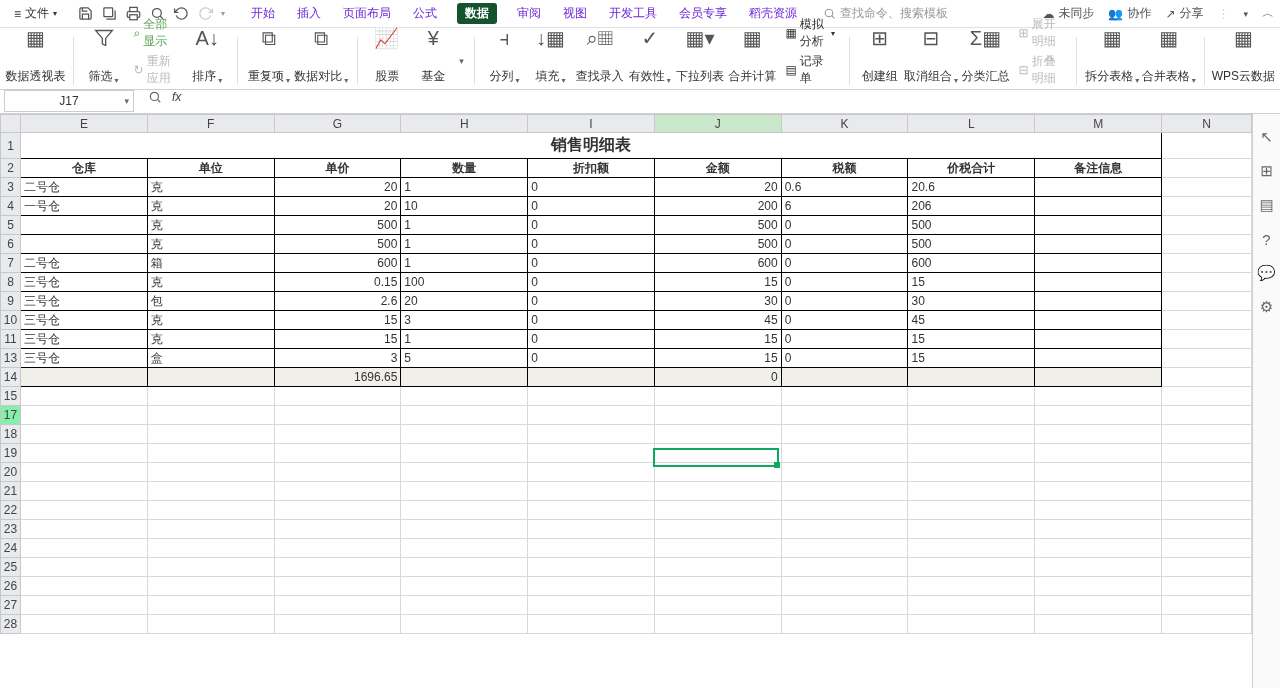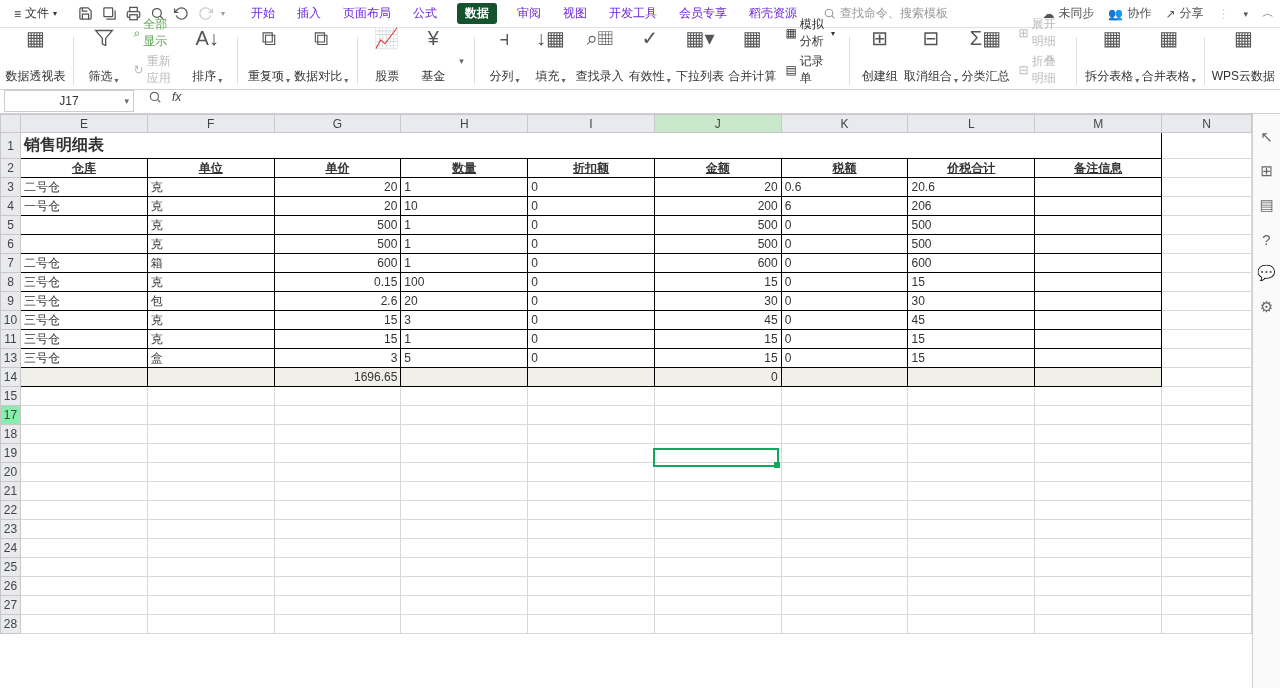--- a/index.html
+++ b/index.html
@@ -41,23 +41,23 @@
 .grid { flex:1; position:relative; overflow:auto; }
 table { border-collapse:collapse; table-layout:fixed; }
 th.colh { background:#e8eaed; border:1px solid #c8c8c8; font-weight:normal; height:18px; font-size:12px; color:#444; text-align:center;}
 th.colh.active { background:#c9e8cb; }
 th.rowh { background:#e8eaed; border:1px solid #c8c8c8; font-weight:normal; width:20px; font-size:12px; color:#444; text-align:center; height:19px;}
 th.rowh.active { background:#86efac; }
 th.corner { background:#e8eaed; border:1px solid #c8c8c8; width:20px; height:18px;}
 td { border:1px solid #d8d8d8; height:19px; padding:0 3px; font-size:12px; white-space:nowrap; overflow:hidden; background:#fff;}
 td.ar { text-align:right; }
 td.al { text-align:left; }
-td.bhead { border:1px solid #000; text-align:center; font-weight:bold; background:#fff;text-decoration:underline;}
+td.bhead { border:1px solid #000; text-align:center; font-weight:bold; background:#fff;}
 td.bdata { border:1px solid #000; background:#fff;}
-td.title { border:1px solid #000; font-weight:bold; font-size:16px; height:26px; }
+td.title { border:1px solid #000; text-align:center; font-weight:bold; font-size:16px; height:26px; }
 td.sumrow { border:1px solid #000; background:#f0efe8; }
 .sel { position:absolute; border:2px solid #0fa860; pointer-events:none; }
 .sel .handle { position:absolute; right:-3px; bottom:-3px; width:6px; height:6px; background:#0fa860; }
 
 
 .sidepanel { width:28px; background:#fafafa; border-left:1px solid #d0d0d0; display:flex; flex-direction:column; align-items:center; gap:16px; padding-top:14px;}
 .sidepanel .sic { width:18px; height:18px; color:#666; display:flex; align-items:center; justify-content:center; font-size:15px;}
 
 svg { display:block; }
 </style>

